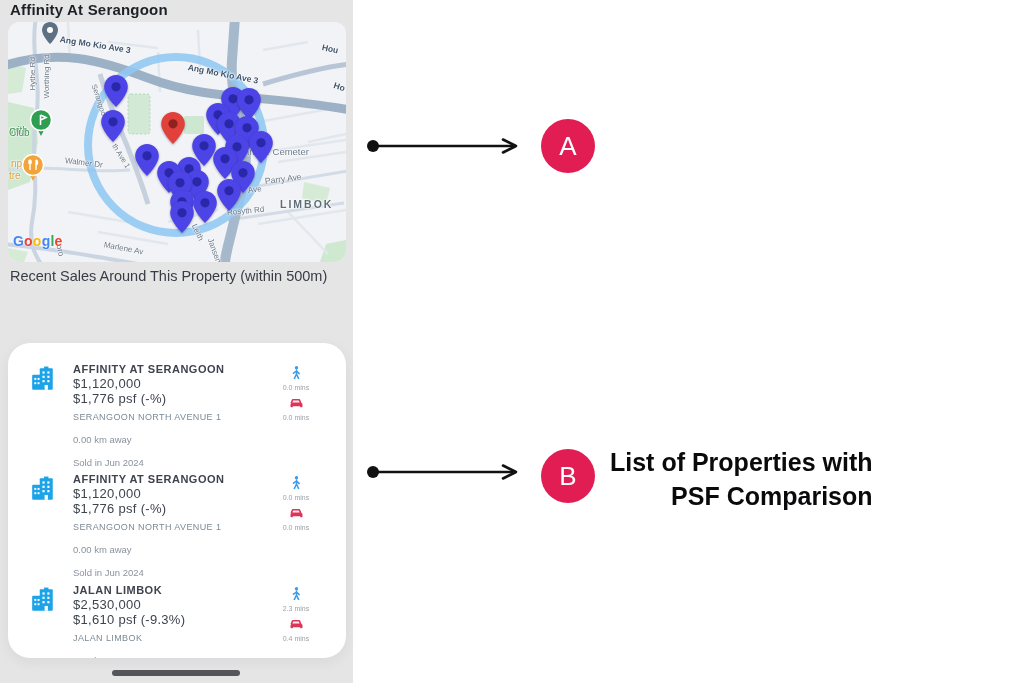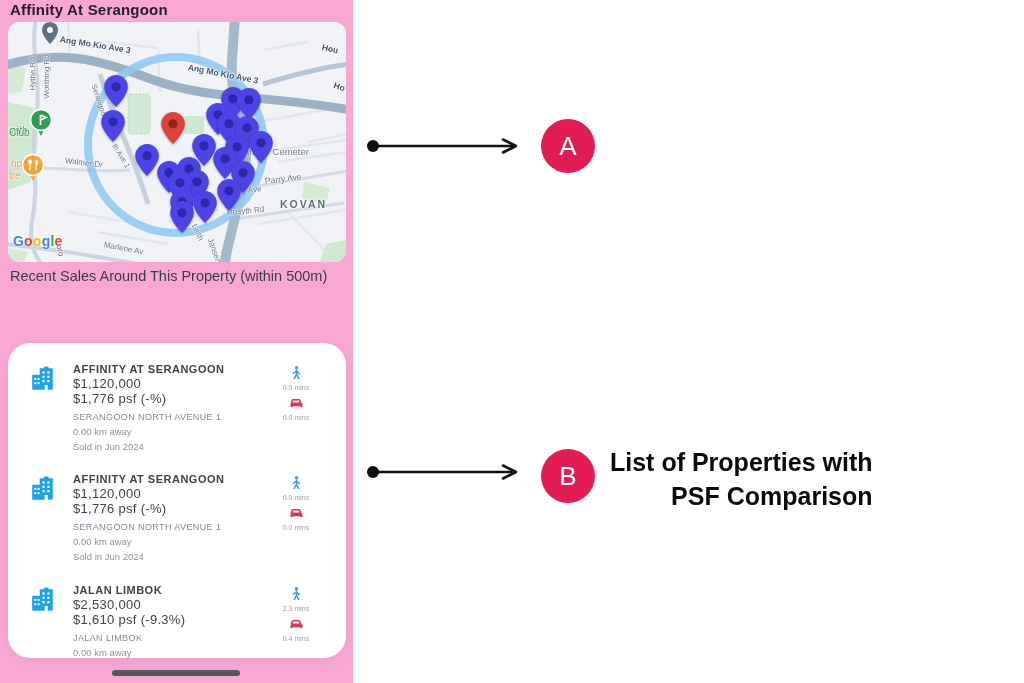--- a/index.html
+++ b/index.html
@@ -2,21 +2,21 @@
 <html><head>
 <meta charset="utf-8">
 <style>
   html,body{margin:0;padding:0;}
   body{
     width:1024px;height:683px;position:relative;overflow:hidden;
     background:#ffffff;
     font-family:"Liberation Sans", sans-serif;
   }
   
-  .phone{position:absolute;left:0;top:0;width:353px;height:683px;background:#f9a8d4;}
+  .phone{position:absolute;left:0;top:0;width:353px;height:683px;background:#e5e5e5;}
   .app-title{position:absolute;left:10px;top:1px;font-size:15px;font-weight:bold;color:#1D2025;letter-spacing:.2px;}
   
   .map{position:absolute;left:8px;top:22px;width:338px;height:240px;border-radius:12px;overflow:hidden;background:#F1F3F6;}
   .map svg.base{position:absolute;left:0;top:0;}
   .mlabel{
     position:absolute;white-space:nowrap;color:#6A7887;font-size:8px;
     text-shadow:0 0 2px rgba(255,255,255,.95),0 0 2px rgba(255,255,255,.95),0 0 3px rgba(255,255,255,.9);
     transform-origin:left center;
   }
   .mlabel.road{color:#42546A;font-weight:bold;font-size:8.5px;}
@@ -41,21 +41,21 @@
   .sec-s{position:absolute;left:10px;top:294px;width:336px;font-size:10.5px;line-height:1.32;color:#4C5059;}
   
   .card{position:absolute;left:8px;top:343px;width:338px;height:315px;background:#fff;border-radius:22px;
     overflow:hidden;box-shadow:0 4px 14px rgba(30,41,82,.06);}
   .item{position:absolute;left:0;width:338px;height:108px;}
   .item .bicon{position:absolute;left:22px;top:3px;width:26px;height:26px;}
   .item .col{position:absolute;left:65px;top:0;width:205px;}
   .name{font-size:11px;font-weight:bold;color:#3E434D;letter-spacing:.5px;line-height:13px;}
   .price,.psf{font-size:13px;color:#3E434D;letter-spacing:.3px;line-height:15px;}
   .addr{font-size:9px;color:#7C8B96;letter-spacing:.4px;line-height:10px;margin-top:6px;}
-  .dist,.sold{font-size:9.5px;color:#8A939D;line-height:11px;margin-top:4px;}
+  .dist,.sold{font-size:9.5px;color:#8A939D;line-height:11px;margin-top:12px;}
   .times{position:absolute;right:26px;top:2px;width:48px;text-align:center;}
   .times .t{font-size:7px;color:#99A2AB;margin:1px 0 4px 0;}
   .hbar{position:absolute;left:112px;top:670px;width:128px;height:6px;border-radius:3px;background:#53575C;}
   
   .annot-arrow{position:absolute;left:366px;width:160px;height:18px;}
   .annot-circle{position:absolute;left:541px;width:54px;height:54px;border-radius:50%;background:#E11D54;
     color:#fff;display:flex;align-items:center;justify-content:center;font-size:26px;}
   .annot-text{position:absolute;left:610px;font-size:25px;font-weight:bold;color:#0A0A0C;line-height:34px;}
   .annot-text span{display:block;}
 </style>
@@ -133,21 +133,21 @@
     <span class="mlabel" style="left:38px;top:72px;transform:rotate(-90deg);">Worthing Rd</span>
     <span class="mlabel green-label" style="left:2px;top:103px;">with</span>
     <span class="mlabel green-label" style="left:1px;top:105px;">Club</span>
     <span class="mlabel orange-label" style="left:3px;top:136px;">np</span>
     <span class="mlabel orange-label" style="left:1px;top:148px;">tre</span>
     <span class="mlabel" style="left:86px;top:58px;transform:rotate(72deg);font-size:7.5px;">Serangoo</span>
     <span class="mlabel" style="left:106px;top:118px;transform:rotate(58deg);font-size:7.5px;">th Ave 1</span>
     <span class="mlabel" style="left:57px;top:134px;transform:rotate(7deg);">Walmer Dr</span>
     <span class="mlabel area" style="left:236px;top:124px;">anese Cemeter</span>
     <span class="mlabel" style="left:257px;top:154px;transform:rotate(-7deg);font-size:8.5px;">Parry Ave</span>
-    <span class="mlabel district" style="left:272px;top:176px;">KOVAN</span>
+    <span class="mlabel district" style="left:272px;top:176px;">LIMBOK</span>
     <span class="mlabel" style="left:219px;top:186px;transform:rotate(-5deg);">Rosyth Rd</span>
     <span class="mlabel" style="left:240px;top:164px;transform:rotate(-8deg);">Ave</span>
     <span class="mlabel" style="left:96px;top:218px;transform:rotate(11deg);">Marlene Av</span>
     <span class="mlabel" style="left:50px;top:214px;transform:rotate(78deg);">Loro</span>
     <span class="mlabel" style="left:202px;top:212px;transform:rotate(70deg);">Jansen</span>
     <span class="mlabel" style="left:186px;top:198px;transform:rotate(65deg);">Leith</span>
 
     <div class="pins">
         <div class="pin blue" style="left: 95px; top: 52px;"><svg width="26" height="34" viewBox="0 0 26 34">
             <path class="body" d="M13 1C6.5 1 1.2 6.3 1.2 12.8 1.2 21.6 13 33 13 33s11.8-11.4 11.8-20.2C24.8 6.3 19.5 1 13 1z"></path>

